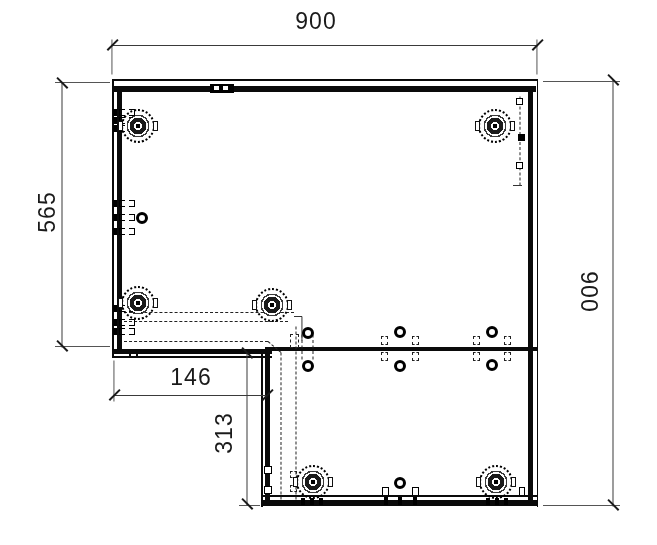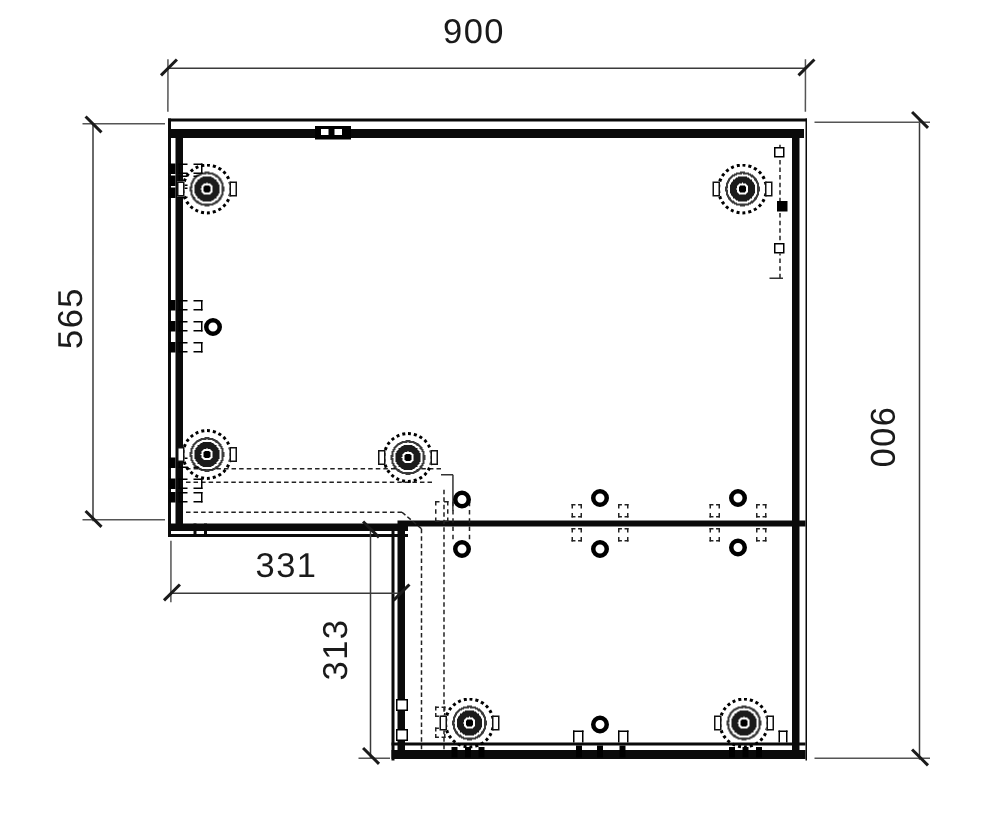--- a/index.html
+++ b/index.html
@@ -185,19 +185,19 @@
     <div class="abs dimline" style="left: 62px; top: 81.5px; width: 265px; height: 1px; transform-origin: 0px 50%; transform: rotate(1.5708rad);"></div>
     <div class="abs extline" style="left: 55px; top: 81.55px; width: 55px; height: 0.9px; transform-origin: 0px 50%;"></div>
     <div class="abs extline" style="left: 55px; top: 345.55px; width: 55px; height: 0.9px; transform-origin: 0px 50%;"></div>
     <div class="abs tick" style="left: 54.5px; top: 82.2px; width: 15px; height: 1.6px; transform: rotate(45deg);"></div>
     <div class="abs tick" style="left: 54.5px; top: 345.2px; width: 15px; height: 1.6px; transform: rotate(45deg);"></div>
     <div class="abs dimtext" style="left: 47px; top: 212px; transform: translate(-50%, -50%) rotate(-90deg);">565</div>
     <div class="abs dimline" style="left: 114px; top: 394.5px; width: 153px; height: 1px; transform-origin: 0px 50%;"></div>
     <div class="abs extline" style="left: 114px; top: 359.55px; width: 41px; height: 0.9px; transform-origin: 0px 50%; transform: rotate(1.5708rad);"></div>
     <div class="abs tick" style="left: 106.5px; top: 394.2px; width: 15px; height: 1.6px; transform: rotate(-45deg);"></div>
     <div class="abs tick" style="left: 259.5px; top: 394.2px; width: 15px; height: 1.6px; transform: rotate(-45deg);"></div>
-    <div class="abs dimtext" style="left: 191px; top: 377px; transform: translate(-50%, -50%);">331</div>
+    <div class="abs dimtext" style="left: 191px; top: 377px; transform: translate(-50%, -50%);">146</div>
     <div class="abs dimline" style="left: 247px; top: 351.5px; width: 153px; height: 1px; transform-origin: 0px 50%; transform: rotate(1.5708rad);"></div>
     <div class="abs extline" style="left: 239px; top: 504.55px; width: 21px; height: 0.9px; transform-origin: 0px 50%;"></div>
     <div class="abs tick" style="left: 239.5px; top: 352.2px; width: 15px; height: 1.6px; transform: rotate(45deg);"></div>
     <div class="abs tick" style="left: 239.5px; top: 503.2px; width: 15px; height: 1.6px; transform: rotate(45deg);"></div>
     <div class="abs dimtext" style="left: 224px; top: 433px; transform: translate(-50%, -50%) rotate(-90deg);">313</div>
   </div>
 
 </body></html>

